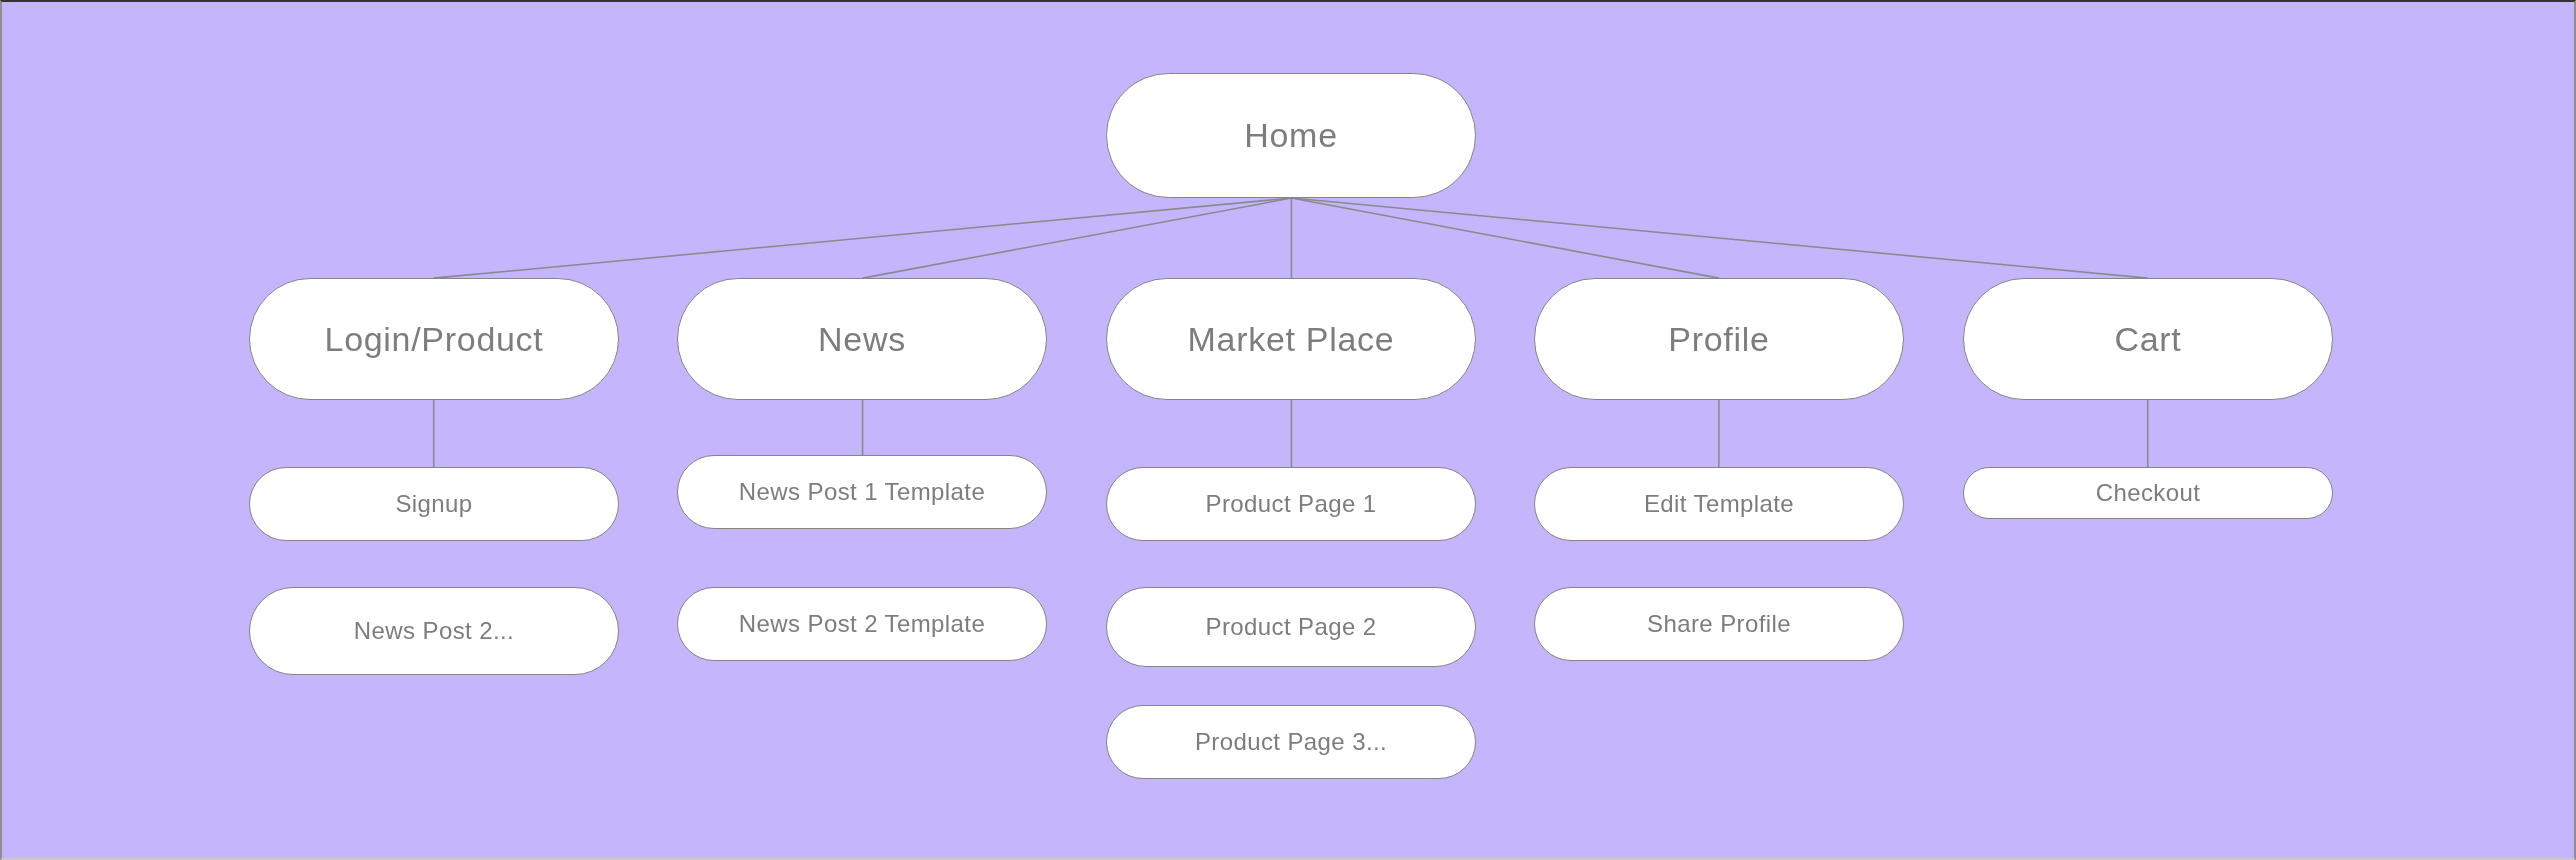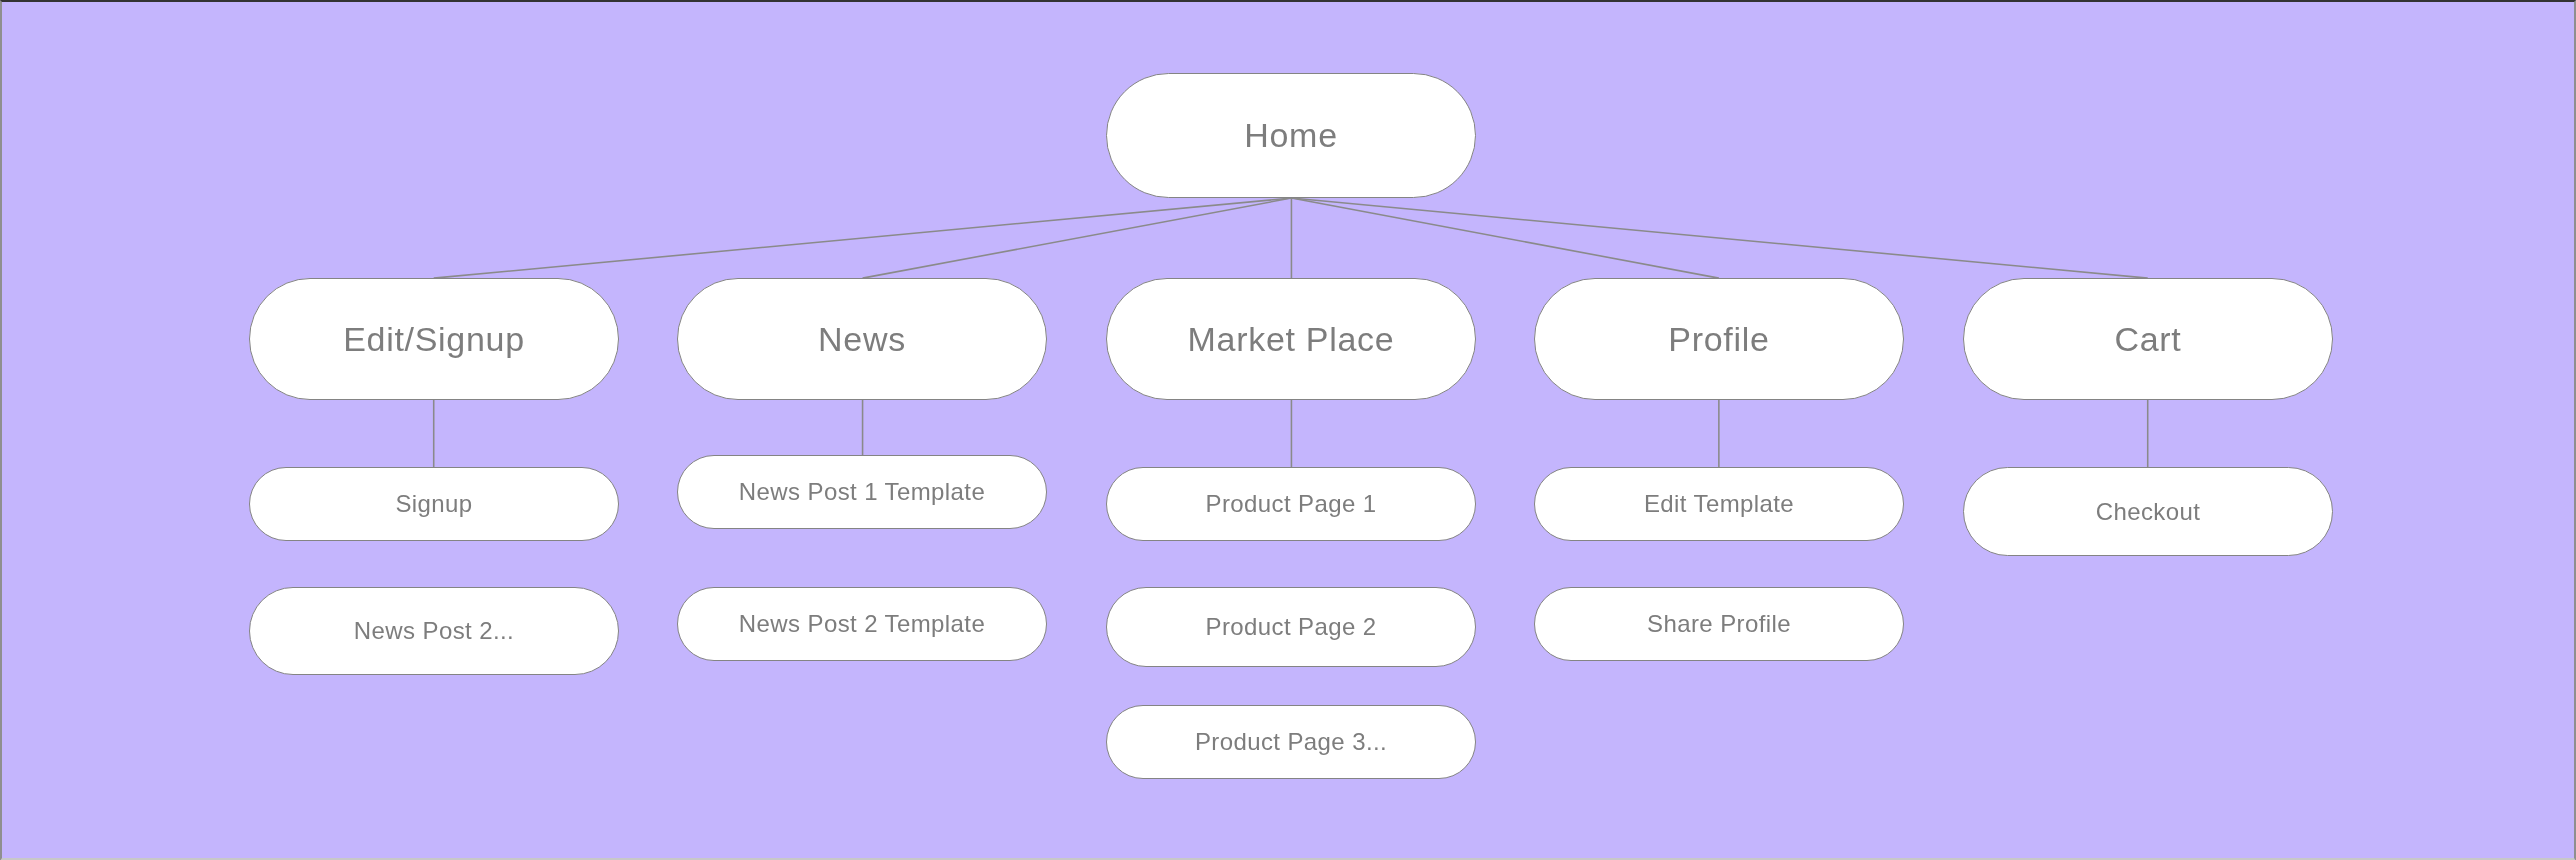--- a/index.html
+++ b/index.html
@@ -58,21 +58,21 @@
       <line x1="1204" y1="556" x2="1204" y2="651" stroke="#8a8a8a" stroke-width="2.2"></line>
       <line x1="1804" y1="556" x2="1804" y2="651" stroke="#8a8a8a" stroke-width="2.2"></line>
       <line x1="2402" y1="556" x2="2402" y2="651" stroke="#8a8a8a" stroke-width="2.2"></line>
       <line x1="3002" y1="556" x2="3002" y2="651" stroke="#8a8a8a" stroke-width="2.2"></line>
     </svg>
   <div>
       <div class="node large" style="left: 1104px; top: 71px; width: 370px; height: 125px;">
         <span class="node-label">Home</span>
       </div>
       <div class="node large" style="left: 247px; top: 276px; width: 370px; height: 122px;">
-        <span class="node-label">Edit/Signup</span>
+        <span class="node-label">Login/Product</span>
       </div>
       <div class="node large" style="left: 675px; top: 276px; width: 370px; height: 122px;">
         <span class="node-label">News</span>
       </div>
       <div class="node large" style="left: 1104px; top: 276px; width: 370px; height: 122px;">
         <span class="node-label">Market Place</span>
       </div>
       <div class="node large" style="left: 1532px; top: 276px; width: 370px; height: 122px;">
         <span class="node-label">Profile</span>
       </div>
@@ -84,21 +84,21 @@
       </div>
       <div class="node small" style="left: 675px; top: 453px; width: 370px; height: 74px;">
         <span class="node-label">News Post 1 Template</span>
       </div>
       <div class="node small" style="left: 1104px; top: 465px; width: 370px; height: 74px;">
         <span class="node-label">Product Page 1</span>
       </div>
       <div class="node small" style="left: 1532px; top: 465px; width: 370px; height: 74px;">
         <span class="node-label">Edit Template</span>
       </div>
-      <div class="node small" style="left: 1961px; top: 465px; width: 370px; height: 89px;">
+      <div class="node small" style="left: 1961px; top: 465px; width: 370px; height: 52px;">
         <span class="node-label">Checkout</span>
       </div>
       <div class="node small" style="left: 247px; top: 585px; width: 370px; height: 88px; text-align: right;">
         <span class="node-label">News Post 2...</span>
       </div>
       <div class="node small" style="left: 675px; top: 585px; width: 370px; height: 74px;">
         <span class="node-label">News Post 2 Template</span>
       </div>
       <div class="node small" style="left: 1104px; top: 585px; width: 370px; height: 80px;">
         <span class="node-label">Product Page 2</span>

